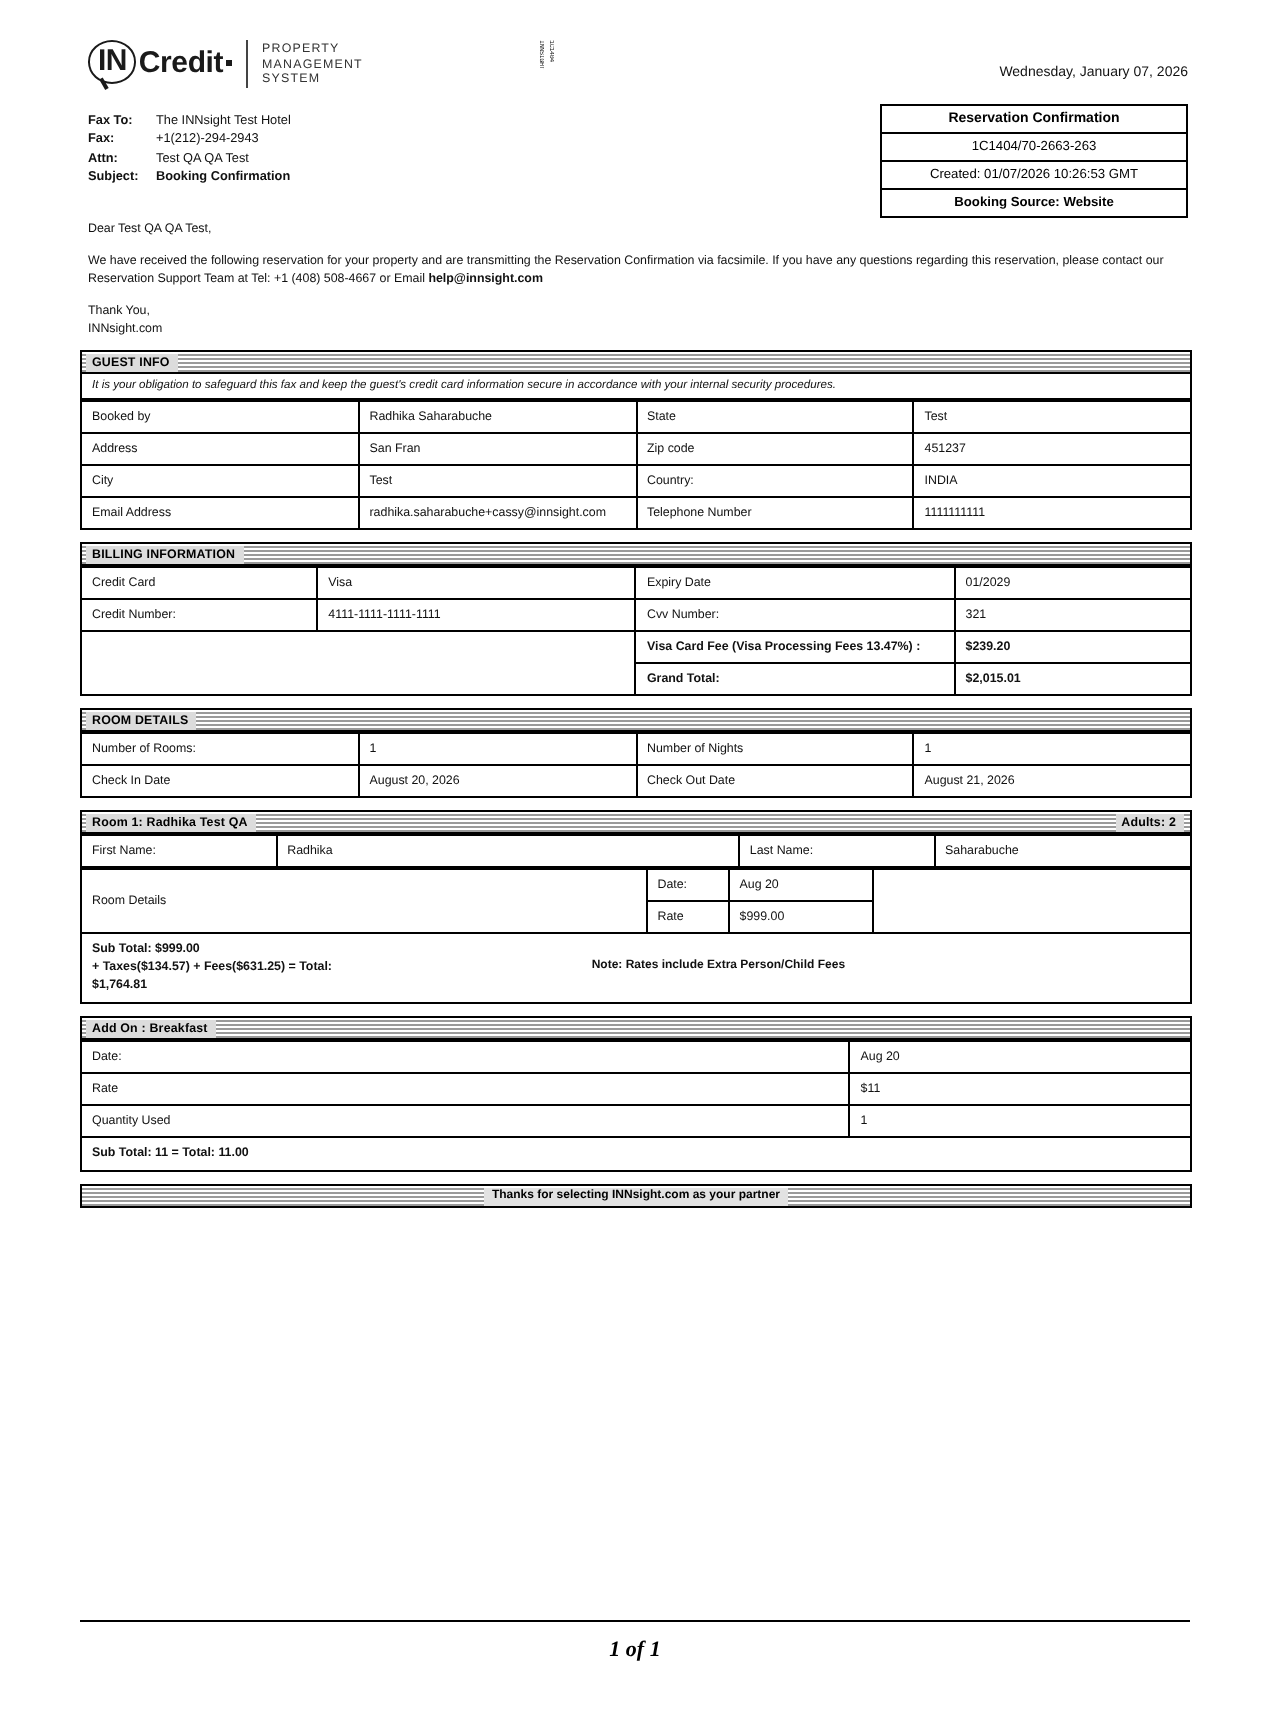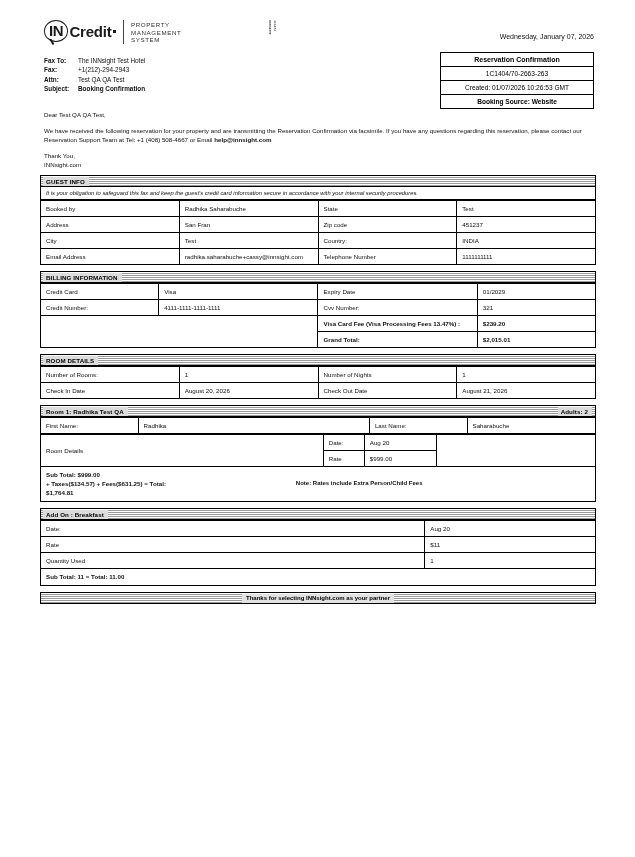--- a/index.html
+++ b/index.html
@@ -483,13 +483,16 @@
       </tbody>
         </table>
       <div class="subtotal-bar st-strong">Sub Total: 11 = Total: 11.00</div>
     </div>
 
     <div class="footer-band">
       <span>Thanks for selecting INNsight.com as your partner</span>
     </div>
   </div>
 
+  <div class="page-foot">
+    <span>1 of 1</span>
+  </div>
 </div>
 
 </body></html>

